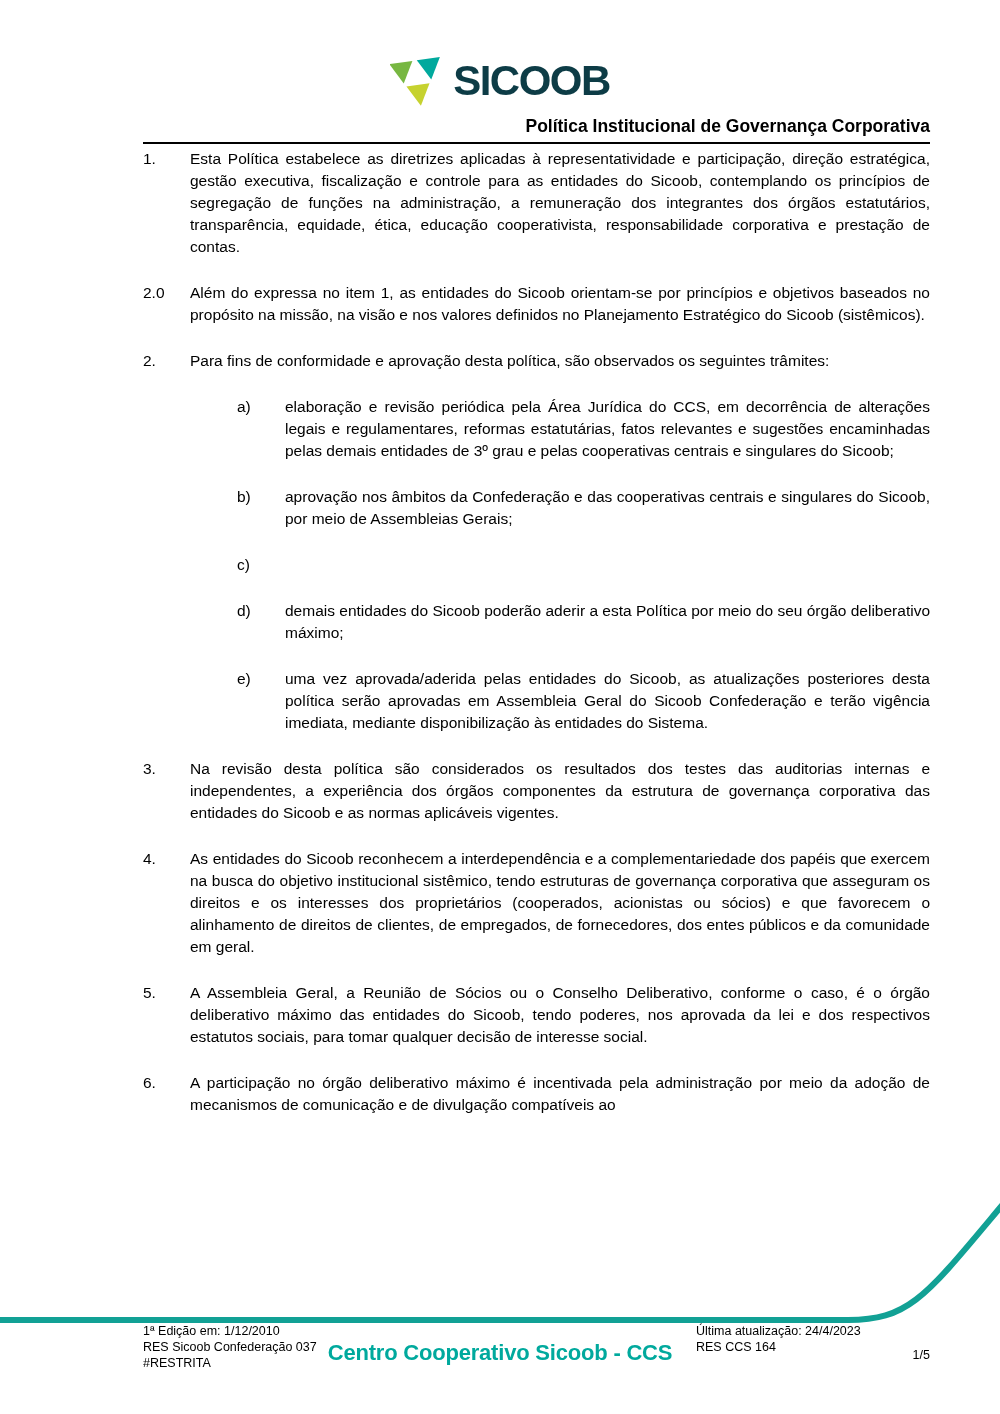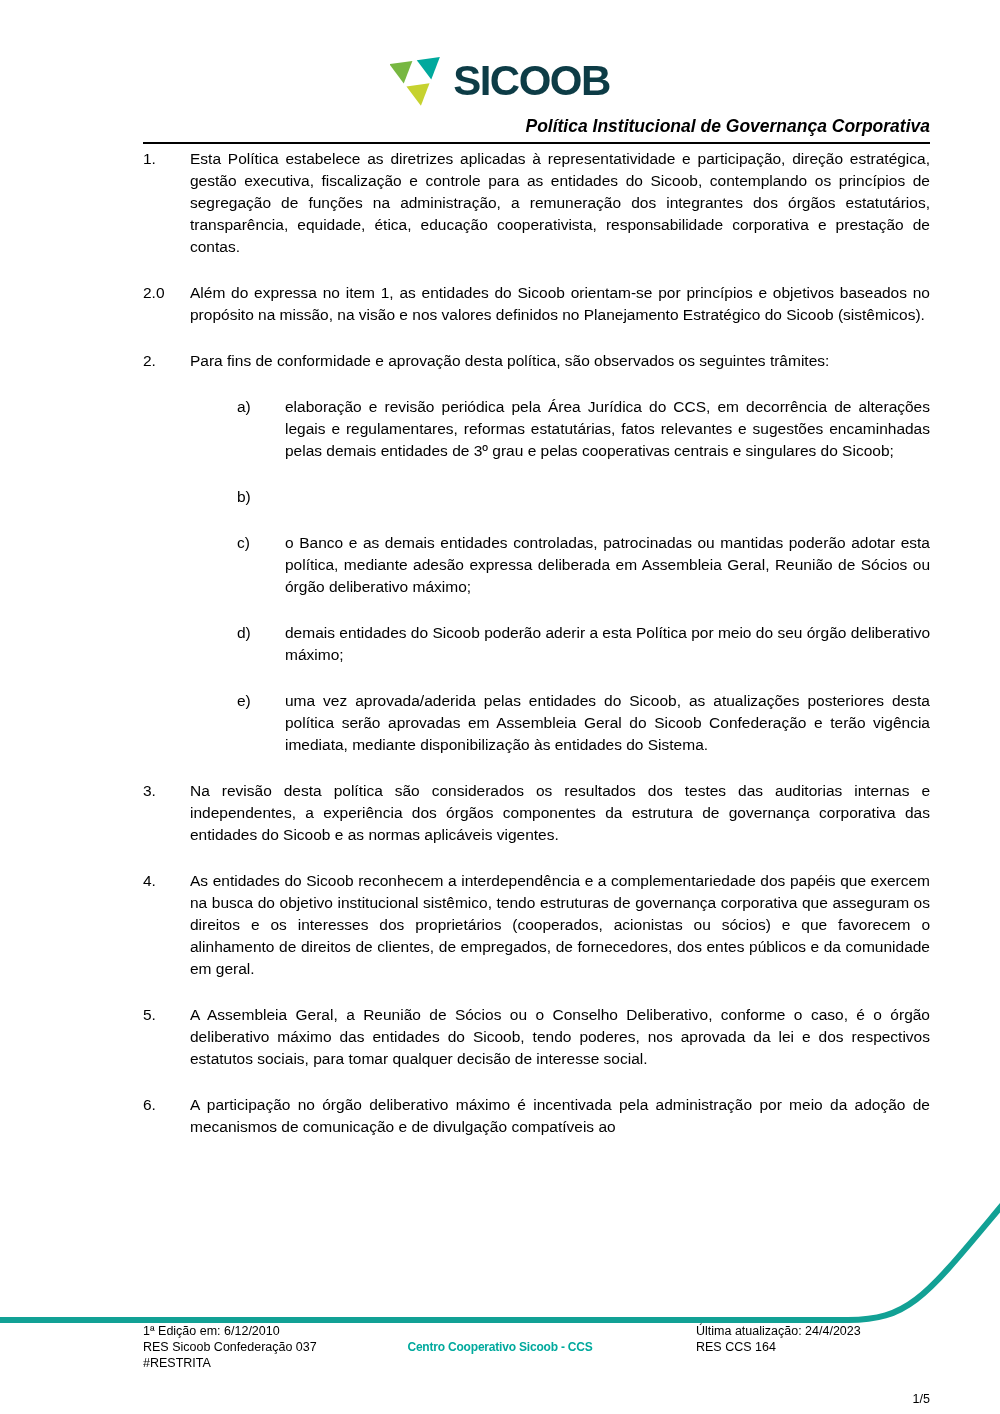--- a/index.html
+++ b/index.html
@@ -30,21 +30,21 @@
   .tri-green{fill:var(--green);}
   .tri-teal{fill:var(--teal);}
   .tri-lime{fill:var(--lime);}
   .logo-word{
     font-size:42px;font-weight:bold;letter-spacing:-1.5px;
     color:var(--dark);
     line-height:1;
   }
   .doc-title{
     position:absolute;right:70px;top:116px;
-    font-size:17.5px;font-weight:bold;color:#000;font-style:italic;
+    font-size:17.5px;font-weight:bold;color:#000;
   }
   .title-rule{
     position:absolute;left:143px;right:70px;top:142px;
     height:2px;background:#000;
   }
   
   .body{
     position:absolute;left:143px;top:148px;width:787px;
     font-size:15.5px;line-height:22px;color:#000;
   }
@@ -62,26 +62,26 @@
   
   .footer-left,.footer-right{
     position:absolute;top:1323px;
     font-size:12.5px;line-height:16px;color:#000;
   }
   .footer-left{left:143px;}
   .footer-right{left:696px;}
   .footer-center{
     position:absolute;left:0;right:0;top:1340px;
     text-align:center;
-    font-size:12px;font-weight:bold;color:var(--teal);
+    font-size:22px;font-weight:bold;color:var(--teal);
     letter-spacing:-0.2px;
   }
   .footer-page{
     position:absolute;right:70px;top:1348px;
-    font-size:12.5px;color:#000;margin-top:44px;
+    font-size:12.5px;color:#000;
   }
 </style>
 </head>
 <body>
 
 <div class="page">
 
   <div class="logo">
     <svg class="logo-mark" width="56" height="50" viewBox="0 0 100 90" aria-hidden="true">
       <g transform="rotate(-8 48 45)">
@@ -109,24 +109,24 @@
         <div class="para level1">
           <span class="marker">2.</span>
           <div class="ptext">Para fins de conformidade e aprovação desta política, são observados os seguintes trâmites:</div>
         </div>
         <div class="para level2">
           <span class="marker">a)</span>
           <div class="ptext">elaboração e revisão periódica pela Área Jurídica do CCS, em decorrência de alterações legais e regulamentares, reformas estatutárias, fatos relevantes e sugestões encaminhadas pelas demais entidades de 3º grau e pelas cooperativas centrais e singulares do Sicoob;</div>
         </div>
         <div class="para level2">
           <span class="marker">b)</span>
+          <div class="ptext">aprovação nos âmbitos da Confederação e das cooperativas centrais e singulares do Sicoob, por meio de Assembleias Gerais;</div>
         </div>
         <div class="para level2">
           <span class="marker">c)</span>
-          <div class="ptext">o Banco e as demais entidades controladas, patrocinadas ou mantidas poderão adotar esta política, mediante adesão expressa deliberada em Assembleia Geral, Reunião de Sócios ou órgão deliberativo máximo;</div>
         </div>
         <div class="para level2">
           <span class="marker">d)</span>
           <div class="ptext">demais entidades do Sicoob poderão aderir a esta Política por meio do seu órgão deliberativo máximo;</div>
         </div>
         <div class="para level2">
           <span class="marker">e)</span>
           <div class="ptext">uma vez aprovada/aderida pelas entidades do Sicoob, as atualizações posteriores desta política serão aprovadas em Assembleia Geral do Sicoob Confederação e terão vigência imediata, mediante disponibilização às entidades do Sistema.</div>
         </div>
         <div class="para level1">
@@ -146,21 +146,21 @@
           <div class="ptext">A participação no órgão deliberativo máximo é incentivada pela administração por meio da adoção de mecanismos de comunicação e de divulgação compatíveis ao</div>
         </div>
       </div>
   </main>
 
   <svg class="swoosh" viewBox="0 0 1000 1414" aria-hidden="true">
     <path d="M -6 1320 L 848 1320 C 910 1320 926 1296 1004 1203" fill="none" stroke-width="6" stroke-linecap="round"></path>
   </svg>
 
   <div class="footer-left">
-    <div>1ª Edição em: 6/12/2010</div>
+    <div>1ª Edição em: 1/12/2010</div>
     <div>RES Sicoob Confederação 037</div>
     <div>#RESTRITA</div>
   </div>
 
   <div class="footer-center">Centro Cooperativo Sicoob - CCS</div>
 
   <div class="footer-right">
     <div>Última atualização: 24/4/2023</div>
     <div>RES CCS 164</div>
   </div>

